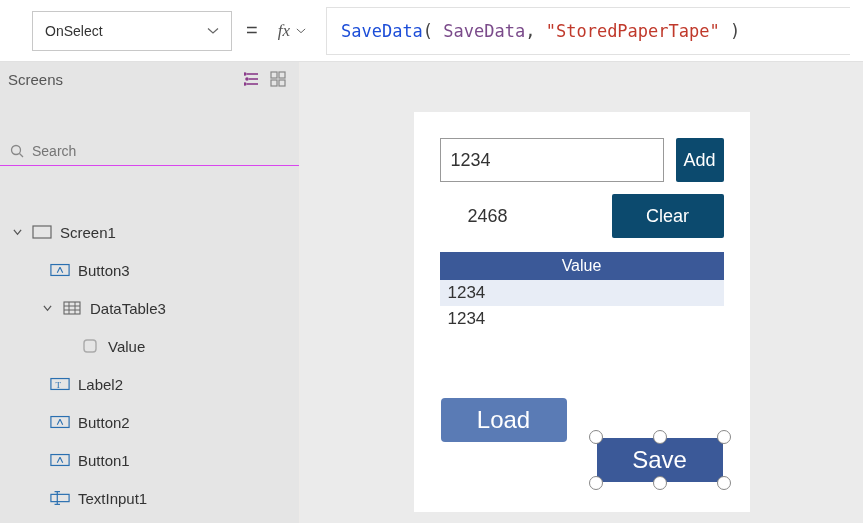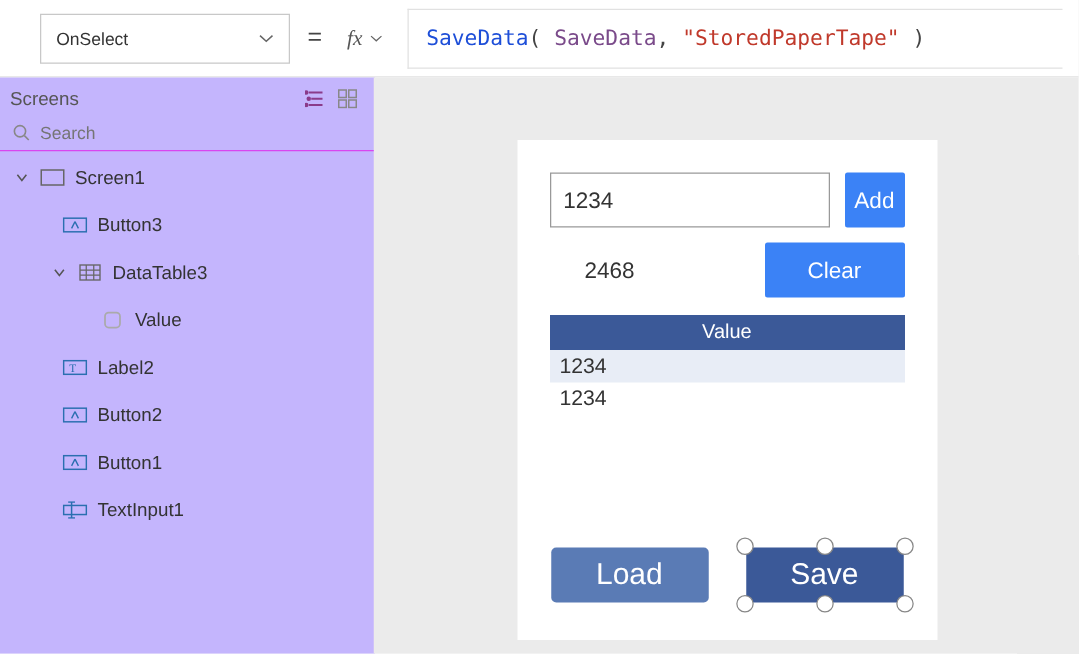--- a/index.html
+++ b/index.html
@@ -14,54 +14,54 @@
   .fx-box .fx { font-size: 17px; }
   .fx-box .chev2 { font-size: 10px; font-style: normal; }
   .formula-bar { flex: 1; height: 48px; border: 1px solid #e1e1e1; border-right: none; display: flex; align-items: center; padding: 0 14px; font-family: Consolas, monospace; font-size: 17px; white-space: pre; }
   .tok-fn { color: #1d4ed8; }
   .tok-punc { color: #444; }
   .tok-id { color: #7a4a8a; }
   .tok-str { color: #c0392b; }
 
   
   .main { display: flex; height: calc(523px - 62px); }
-  .left { width: 300px; background: #c4b5fd; display: flex; flex-direction: column; border-right: 1px solid #edebe9; }
+  .left { width: 300px; background: #e5e5e5; display: flex; flex-direction: column; border-right: 1px solid #edebe9; gap: 45px; }
   .panel-hdr { display: flex; align-items: center; padding: 8px 12px 6px 8px; color: #555; gap: 8px; }
   .panel-hdr .title { flex: 1; font-size: 15px; }
   .panel-hdr .ic { width: 18px; height: 18px; display: inline-flex; align-items: center; justify-content: center; cursor: pointer; }
   .search-row { display: flex; align-items: center; padding: 4px 10px 6px 10px; color: #9e9e9e; gap: 8px; border-bottom: 1px solid #d946ef; }
   .search-row input { border: none; outline: none; flex: 1; font-size: 14px; color: #555; background: transparent; }
   
   .tree { flex: 1; overflow: auto; padding-top: 2px; }
   .tree-row { display: flex; align-items: center; height: 38px; padding-left: 10px; gap: 8px; cursor: pointer; font-size:15px; color: #333; }
   .tree-row.selected { background: #e1dfdd; }
   .tw { width: 14px; display: inline-flex; justify-content: center; color: #666; font-size: 10px; }
   .ind1 { padding-left: 50px; }
   .ind2 { padding-left: 80px; }
   .ind0 { padding-left: 10px; }
   .ctrl-ic { width: 20px; height: 16px; display: inline-flex; align-items: center; justify-content: center; }
   
   
   .canvas { flex: 1; background: #ebebeb; display: flex; align-items: flex-start; justify-content: center; padding-top: 50px; }
   .phone { width: 336px; height: 400px; background: #fff; padding: 26px; position: relative; }
   .row1 { display: flex; gap: 12px; align-items: center; margin-bottom: 12px; }
   .text-inp { width: 224px; height: 44px; border: 1.5px solid #999; padding: 0 10px; font-size: 18px; color: #333; }
-  .pbtn { width: 112px; height: 44px; background: #3b82f6; color: #fff; border: none; font-size: 18px; display: flex; align-items: center; justify-content: center; cursor: pointer; border-radius: 2px; }
+  .pbtn { width: 112px; height: 44px; background: #0c4a6e; color: #fff; border: none; font-size: 18px; display: flex; align-items: center; justify-content: center; cursor: pointer; border-radius: 2px; }
   .row2 { display: flex; justify-content: space-between; align-items: center; margin-bottom: 14px; margin-left: 24px; }
   .lbl { font-size: 18px; color: #333; padding-left: 4px; }
   .dt { border: 0; }
   .dt-hdr { background: #3b5998; color: #fff; text-align: center; height: 28px; line-height: 28px; font-size: 16px; }
   .dt-row { height: 26px; line-height: 26px; padding: 0 8px; font-size: 17px; color: #333; }
   .dt-row.sel { background: #e8edf6; }
   .btm-row { position: absolute; bottom: 30px; left: 0; right: 0; display: flex; justify-content: center; gap: 30px; }
   .pbtn2 { width: 126px; height: 44px; color: #fff; border: none; font-size: 24px; cursor: pointer; border-radius: 4px; }
   .pbtn-load { background: #5a7bb5; }
   .pbtn-save { background: #3b5998; }
   
-  .sel-wrap { position: relative; }
+  .sel-wrap { position: relative; margin-top: 40px; }
   .handle { position: absolute; width: 14px; height: 14px; border: 1.5px solid #888; border-radius: 50%; background: #fff; }
   .h-tl { top: -8px; left: -8px; }
   .h-tr { top: -8px; right: -8px; }
   .h-bl { bottom: -8px; left: -8px; }
   .h-br { bottom: -8px; right: -8px; }
   .h-tc { top: -8px; left: 50%; margin-left: -7px; }
   .h-bc { bottom: -8px; left: 50%; margin-left: -7px; }
   
   svg { display: block; }
 </style>

